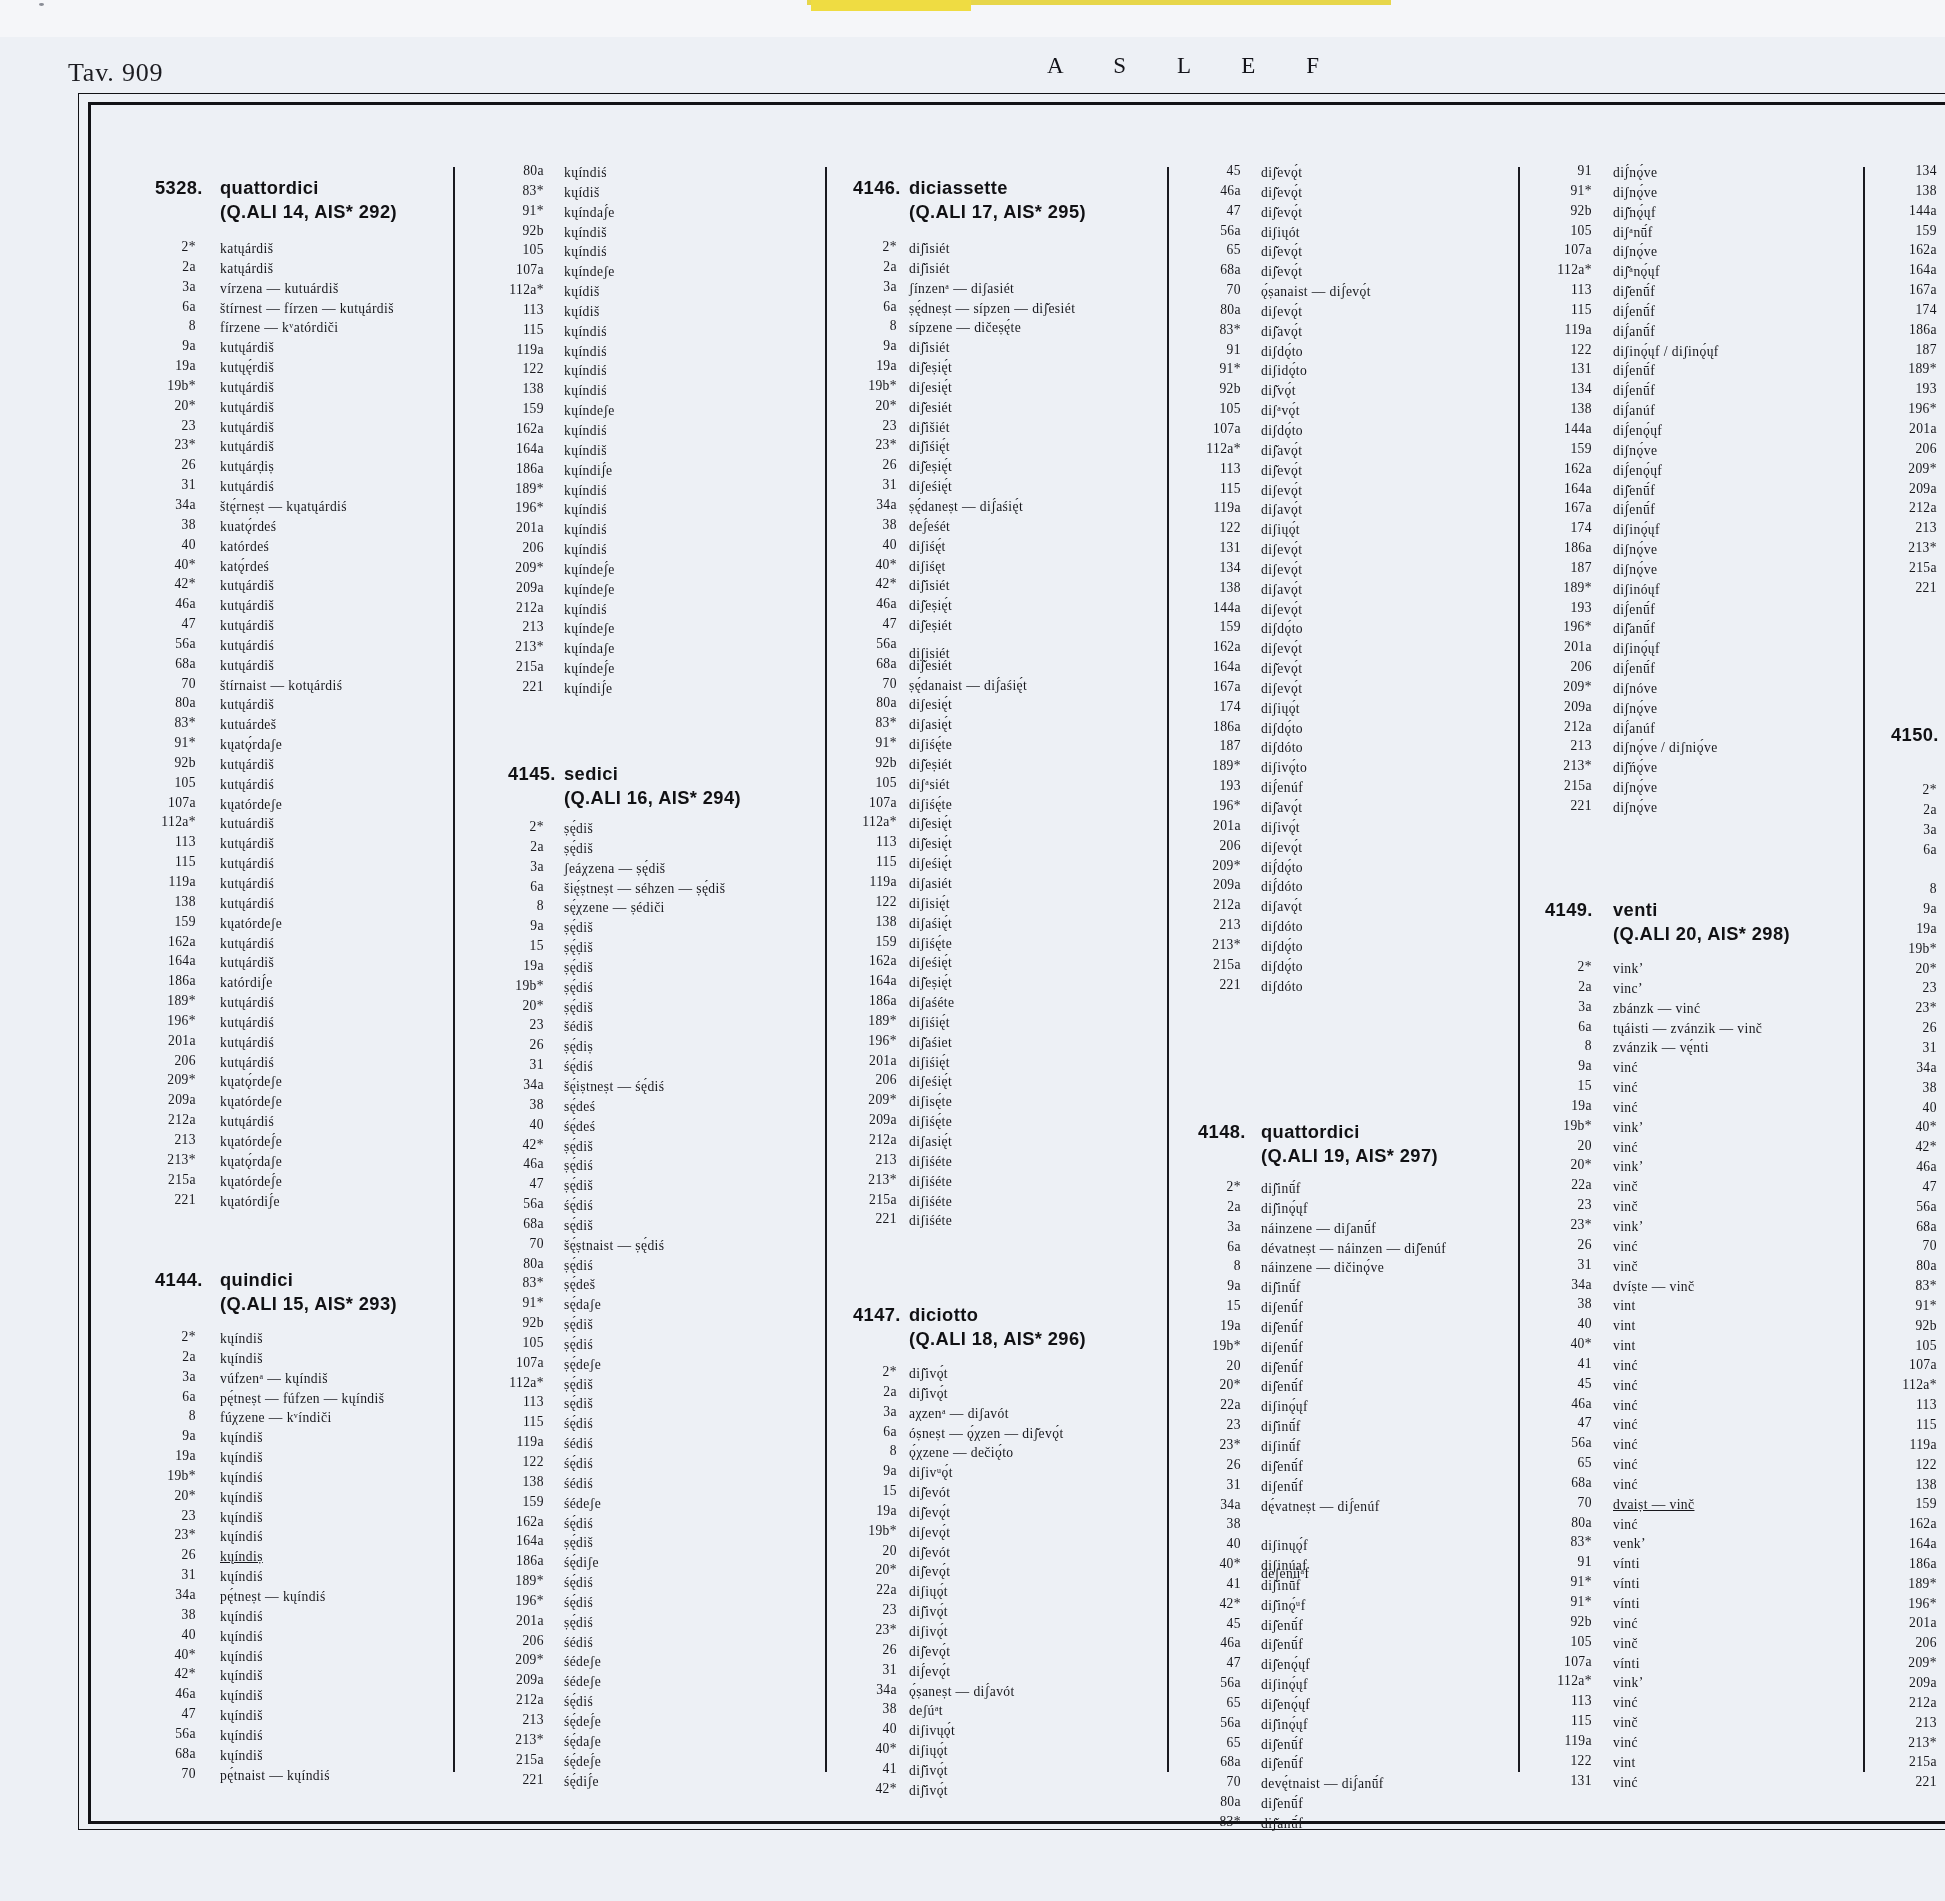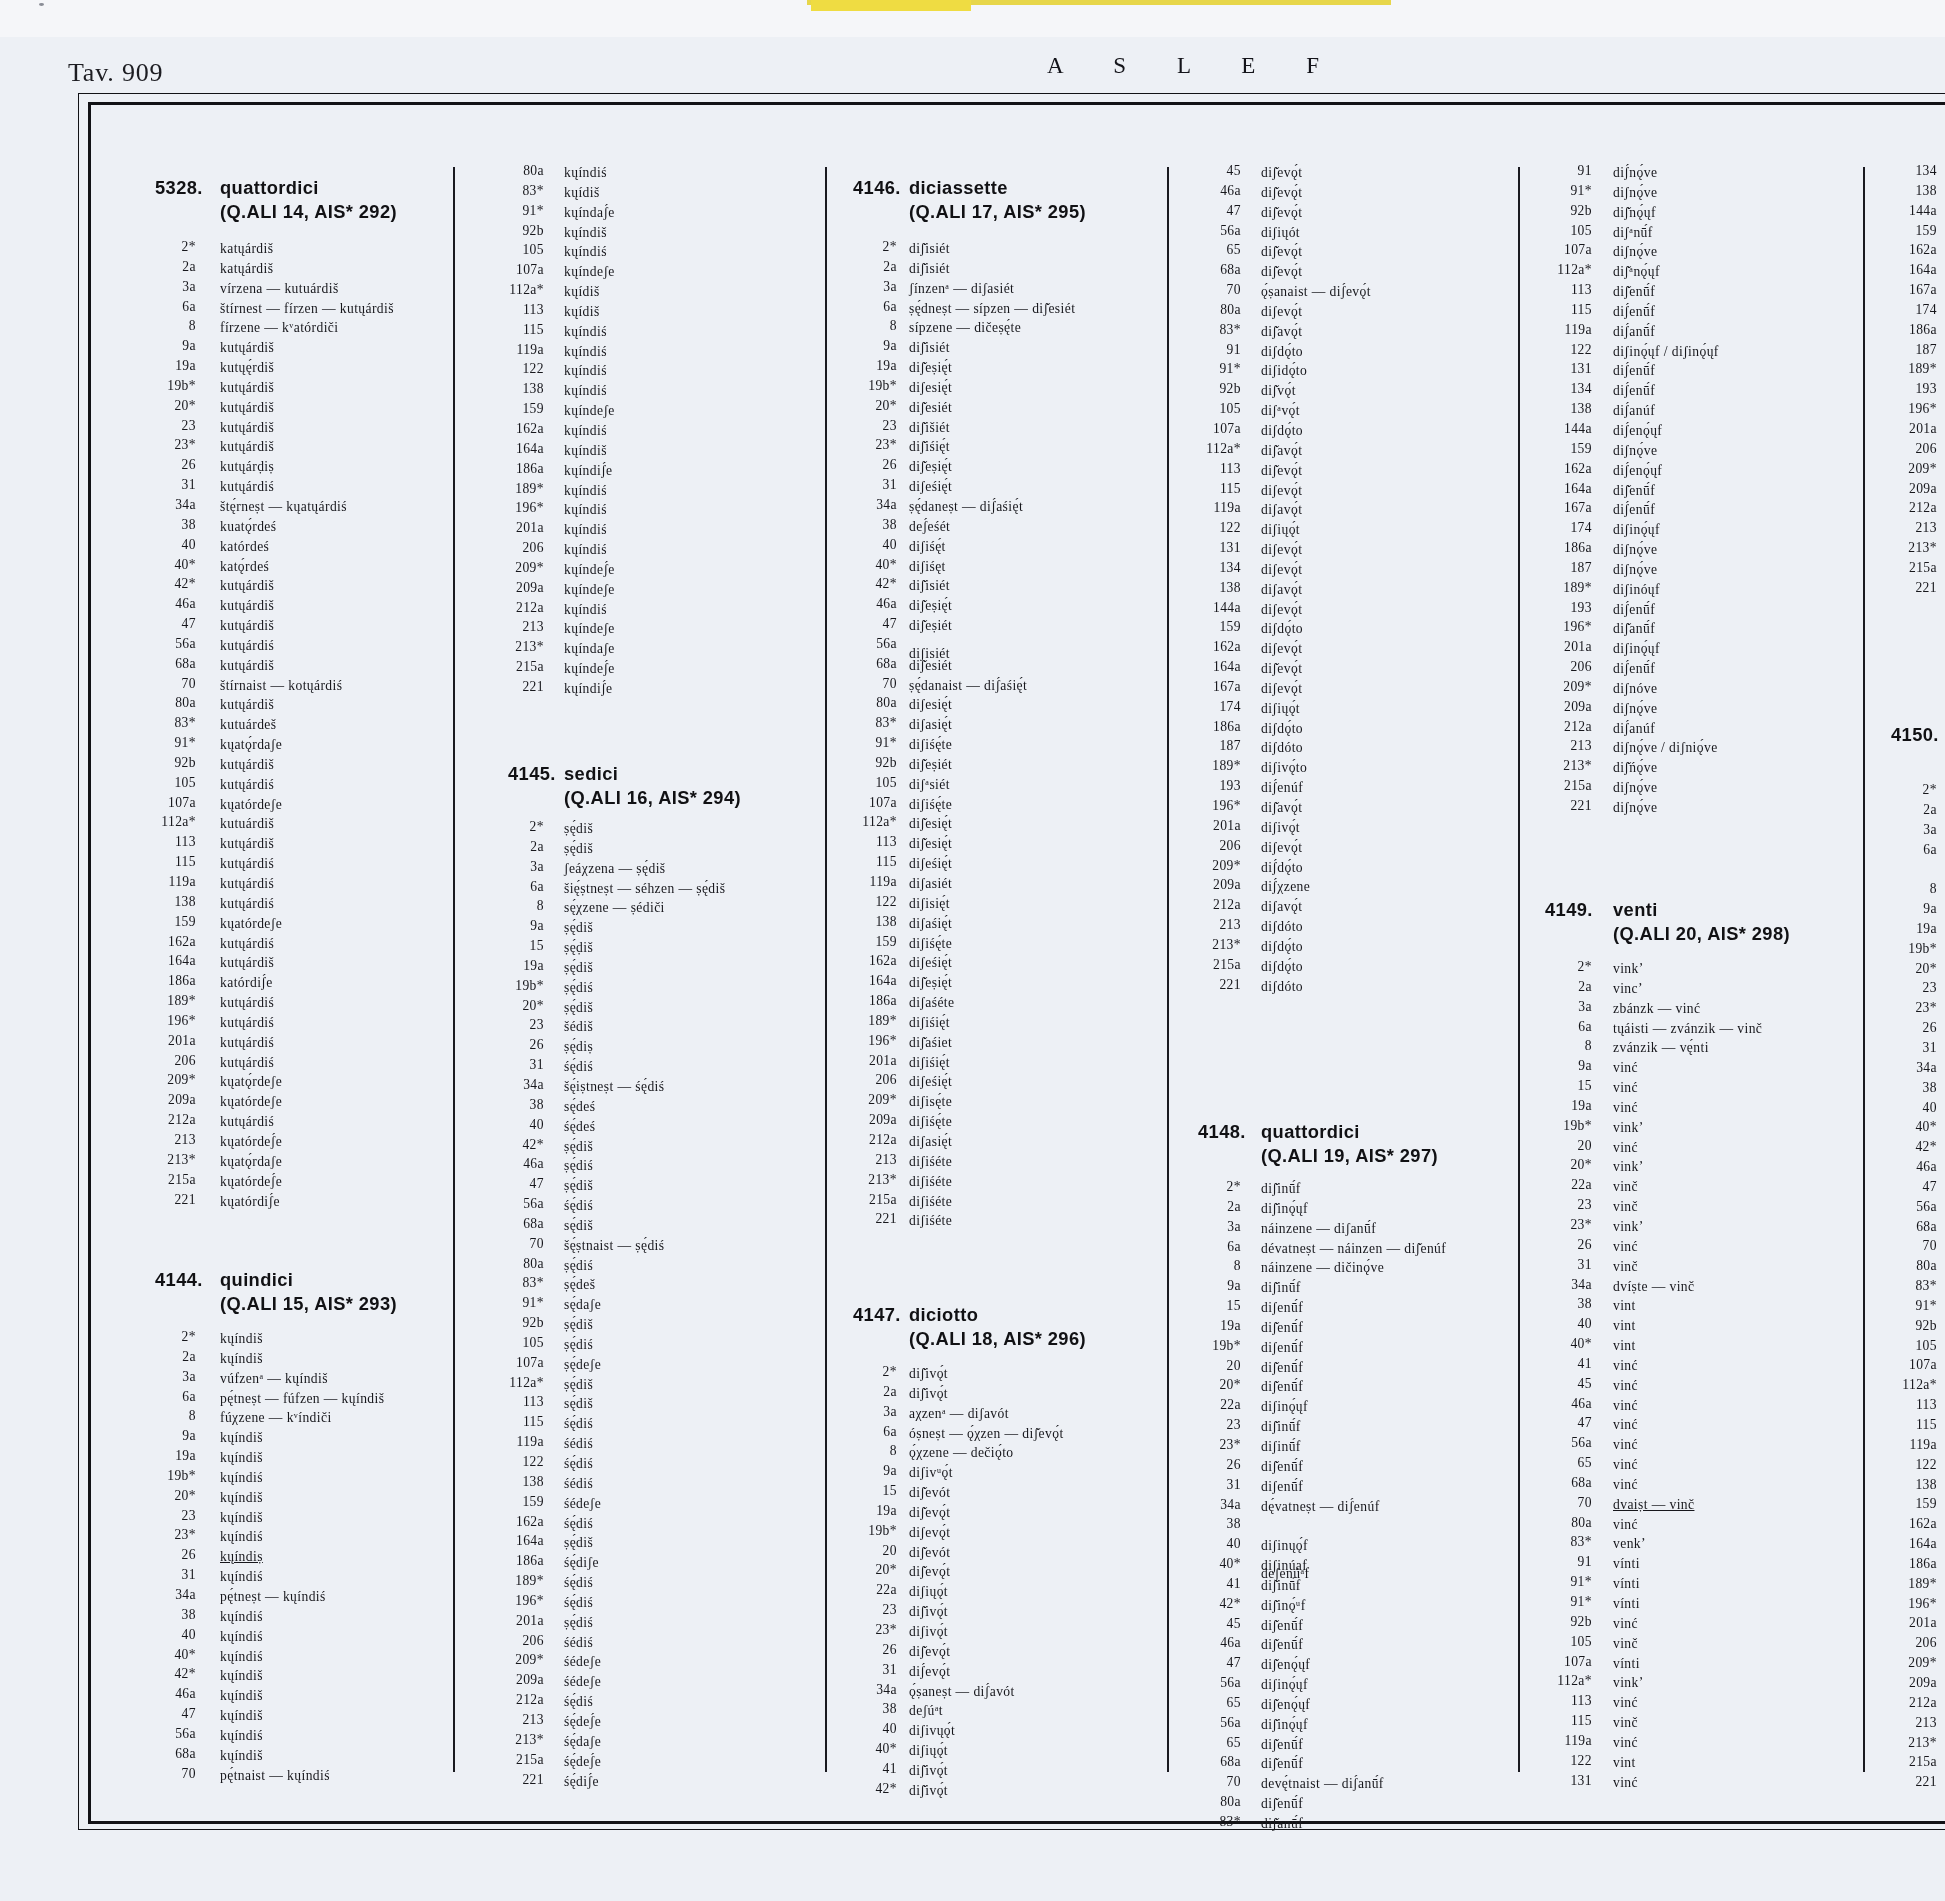--- a/index.html
+++ b/index.html
@@ -1119,21 +1119,21 @@
       <div class="abs" style="left: 0px; top: 675px; width: 2335px; height: 20px;">
         <span class="abs e-num" style="left: 1175px; width: 66px; top: 0px;">206</span>
         <span class="abs e-word" style="left: 1261px; top: 0px;">diʃevǫ́t</span>
       </div>
       <div class="abs" style="left: 0px; top: 695px; width: 2335px; height: 20px;">
         <span class="abs e-num" style="left: 1175px; width: 66px; top: 0px;">209*</span>
         <span class="abs e-word" style="left: 1261px; top: 0px;">diʃ́dǫ́to</span>
       </div>
       <div class="abs" style="left: 0px; top: 714px; width: 2335px; height: 20px;">
         <span class="abs e-num" style="left: 1175px; width: 66px; top: 0px;">209a</span>
-        <span class="abs e-word" style="left: 1261px; top: 0px;">diʃ́χzene</span>
+        <span class="abs e-word" style="left: 1261px; top: 0px;">diʃ́dóto</span>
       </div>
       <div class="abs" style="left: 0px; top: 734px; width: 2335px; height: 20px;">
         <span class="abs e-num" style="left: 1175px; width: 66px; top: 0px;">212a</span>
         <span class="abs e-word" style="left: 1261px; top: 0px;">diʃavǫ́t</span>
       </div>
       <div class="abs" style="left: 0px; top: 754px; width: 2335px; height: 20px;">
         <span class="abs e-num" style="left: 1175px; width: 66px; top: 0px;">213</span>
         <span class="abs e-word" style="left: 1261px; top: 0px;">diʃdóto</span>
       </div>
       <div class="abs" style="left: 0px; top: 774px; width: 2335px; height: 20px;">

